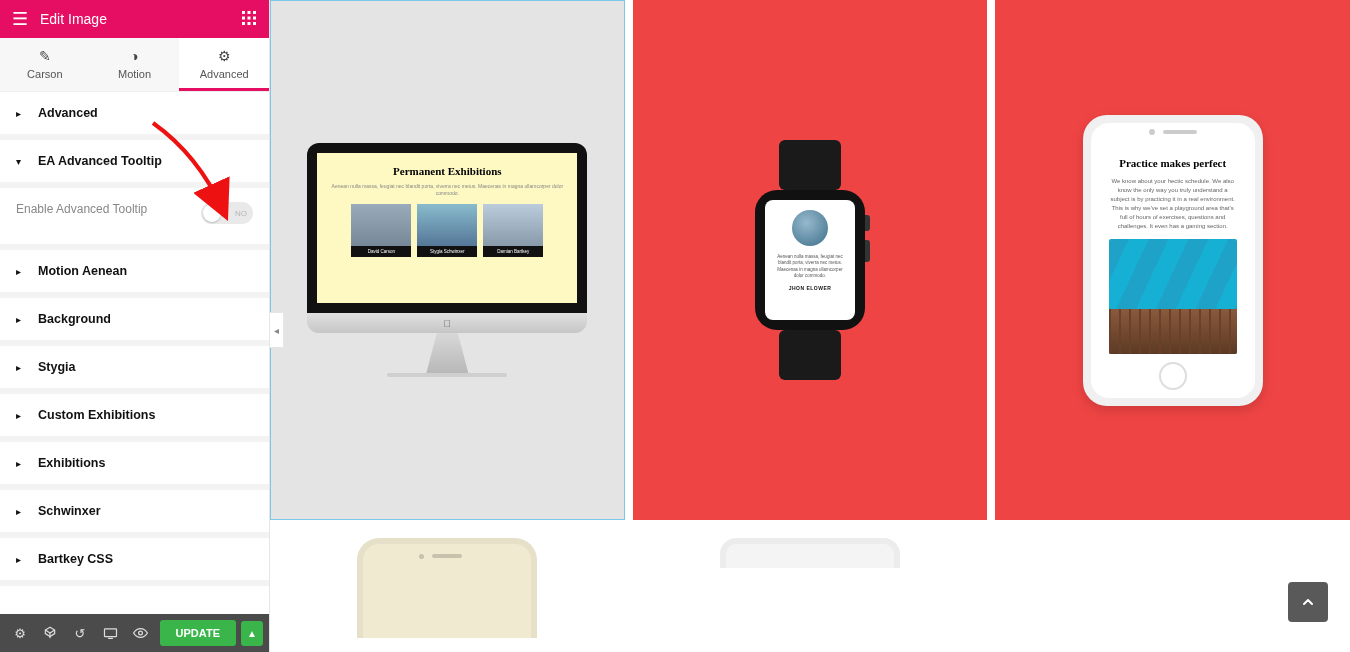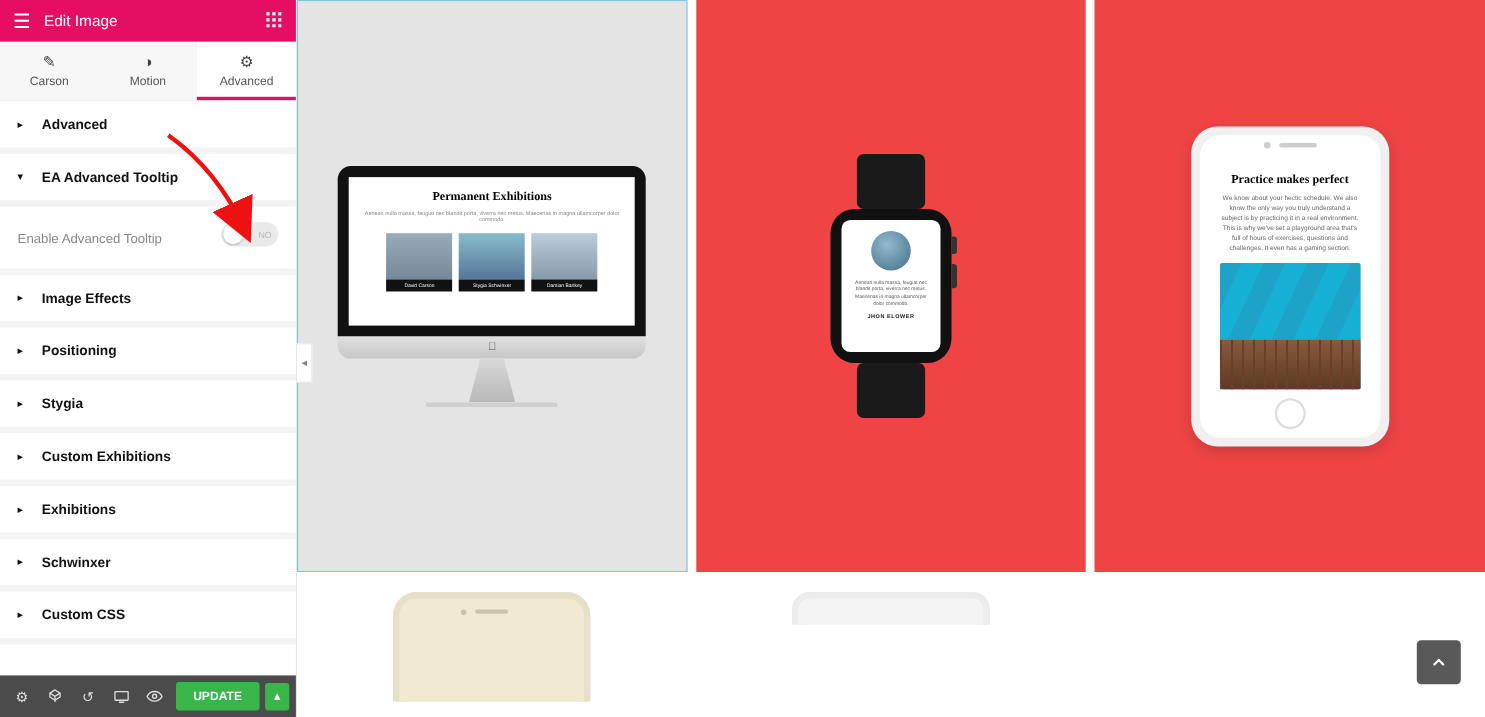--- a/index.html
+++ b/index.html
@@ -16,21 +16,21 @@
   .tabs { display:flex; border-bottom:1px solid #eee; }
   .tab { flex:1; text-align:center; padding:10px 0 8px; color:#555; font-size:11px; cursor:pointer; border-bottom:3px solid transparent; background:#f7f7f7; }
   .tab.active { background:#fff; border-bottom:3px solid #e60e63; }
   .tab .icon-slot { font-size:14px; display:block; margin-bottom:4px; color:#444; }
 
   .sb-body { flex:1; overflow:auto; }
   .section-head { display:flex; align-items:center; padding:14px 16px; border-bottom:6px solid #f3f3f3; background:#fff; cursor:pointer; }
   .section-head .caret { width:12px; font-size:10px; color:#111; margin-right:10px; }
   .section-head .lbl { font-size:12.5px; font-weight:700; color:#111; }
 
-  .section-body { padding:14px 16px 20px; border-bottom:6px solid #f3f3f3; background:#fff; display:flex; align-items:flex-end; justify-content:space-between; }
+  .section-body { padding:14px 16px 20px; border-bottom:6px solid #f3f3f3; background:#fff; display:flex; align-items:flex-start; justify-content:space-between; }
   .section-body .desc { font-size:12px; color:#888; }
   .toggle { position:relative; width:52px; height:22px; background:#e9e9e9; border-radius:20px; display:flex; align-items:center; justify-content:flex-end; padding-right:6px; font-size:8px; color:#b5b5b5; cursor:pointer; }
   .toggle .knob { position:absolute; left:2px; top:2px; width:18px; height:18px; border-radius:50%; background:#fff; box-shadow:0 1px 2px rgba(0,0,0,.2); }
 
   .sb-footer { height:38px; background:#4b4b4b; display:flex; align-items:center; padding:0 6px; gap:2px; }
   .sb-footer .fi { width:28px; height:28px; color:#ddd; font-size:13px; display:flex; align-items:center; justify-content:center; cursor:pointer; }
   .sb-footer .spacer { flex:1; }
   .update-btn { background:#39b54a; color:#fff; font-weight:700; font-size:11px; padding:7px 16px; border-radius:3px; cursor:pointer; }
   .update-caret { background:#39b54a; color:#fff; width:22px; display:flex; align-items:center; justify-content:center; border-radius:3px; margin-left:3px; cursor:pointer; font-size:10px; padding:7px 0; }
 
@@ -45,21 +45,21 @@
   .row1 { height:520px; display:flex; }
   .cell { flex:1; background:#ef4444; display:flex; align-items:center; justify-content:center; margin-right:8px; }
   .cell:last-child { margin-right:0; }
   .cell.selected { outline:1px solid #7ec7e6; outline-offset:-1px; background:#e4e4e4; }
   .row2 { height:132px; display:flex; margin-top:8px; }
   .row2 .cell { background:#fff; align-items:flex-start; padding-top:10px; }
 
   
   .imac { width:280px; }
   .imac-scr { background:#111; padding:10px; border-radius:12px 12px 0 0; }
-  .imac-inner { background:#ffffff; height:135px; padding:12px 10px 8px; text-align:center; }
+  .imac-inner { background:#fef9c3; height:150px; padding:12px 10px 8px; text-align:center; }
   .imac-inner h5 { font-family:Georgia,serif; font-size:11px; font-weight:600; margin-bottom:6px; }
   .imac-inner p { font-size:5px; color:#888; margin-bottom:8px; line-height:1.3; }
   .exhib-row { display:flex; gap:6px; justify-content:center; }
   .exhib { width:60px; }
   .exhib .pic { height:42px; background:#7ea0b0; }
   .exhib .pic.p1{ background:linear-gradient(#9ab,#789); }
   .exhib .pic.p2{ background:linear-gradient(#8bc,#579); }
   .exhib .pic.p3{ background:linear-gradient(#bcd,#89a); }
   .exhib .cap { background:#111; color:#fff; font-size:4.5px; padding:3px 0; }
   .imac-chin { height:20px; background:linear-gradient(#e0e0e0,#c6c6c6); border-radius:0 0 12px 12px; display:flex; align-items:center; justify-content:center; color:#555; font-size:10px; }
@@ -158,45 +158,45 @@
       <div class="section-body">
         <span class="desc">Enable Advanced Tooltip</span>
         <div class="toggle">
           <span>NO</span>
           <div class="knob"></div>
         </div>
       </div>
 
       <div class="section-head">
         <span class="caret">▸</span>
-        <span class="lbl">Image Effects</span>
-      </div>
-      <div class="section-head">
-        <span class="caret">▸</span>
-        <span class="lbl">Positioning</span>
+        <span class="lbl">Motion Aenean</span>
+      </div>
+      <div class="section-head">
+        <span class="caret">▸</span>
+        <span class="lbl">Background</span>
       </div>
       <div class="section-head">
         <span class="caret">▸</span>
         <span class="lbl">Stygia</span>
       </div>
       <div class="section-head">
         <span class="caret">▸</span>
         <span class="lbl">Custom Exhibitions</span>
       </div>
       <div class="section-head">
         <span class="caret">▸</span>
         <span class="lbl">Exhibitions</span>
       </div>
       <div class="section-head">
         <span class="caret">▸</span>
         <span class="lbl">Schwinxer</span>
       </div>
       <div class="section-head">
         <span class="caret">▸</span>
-        <span class="lbl">Custom CSS</span>
+        <span class="lbl">Bartkey CSS</span>
       </div>
     </div>
 
     <div class="sb-footer">
       <div class="fi">⚙</div>
       <div class="fi">
         <svg width="14" height="14" viewBox="0 0 24 24" fill="none" stroke="#ddd" stroke-width="2">
             <path d="M12 2 4 7v6l8 5 8-5V7z"></path>
             <path d="M4 7l8 5 8-5"></path>
             <path d="M12 12v9"></path>

